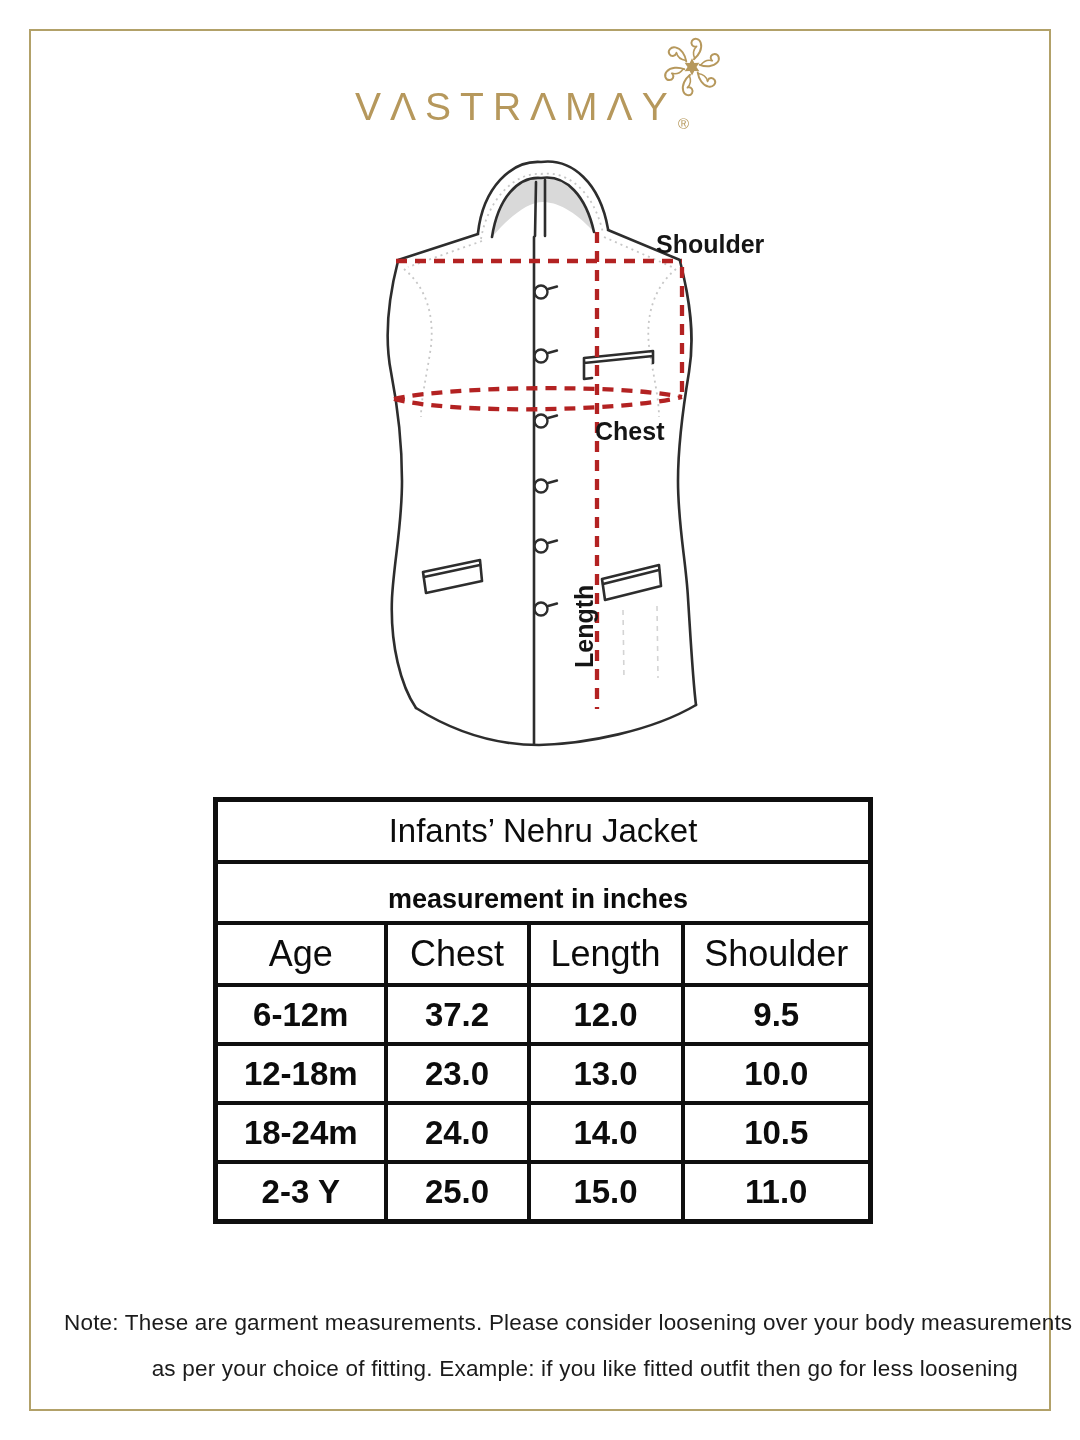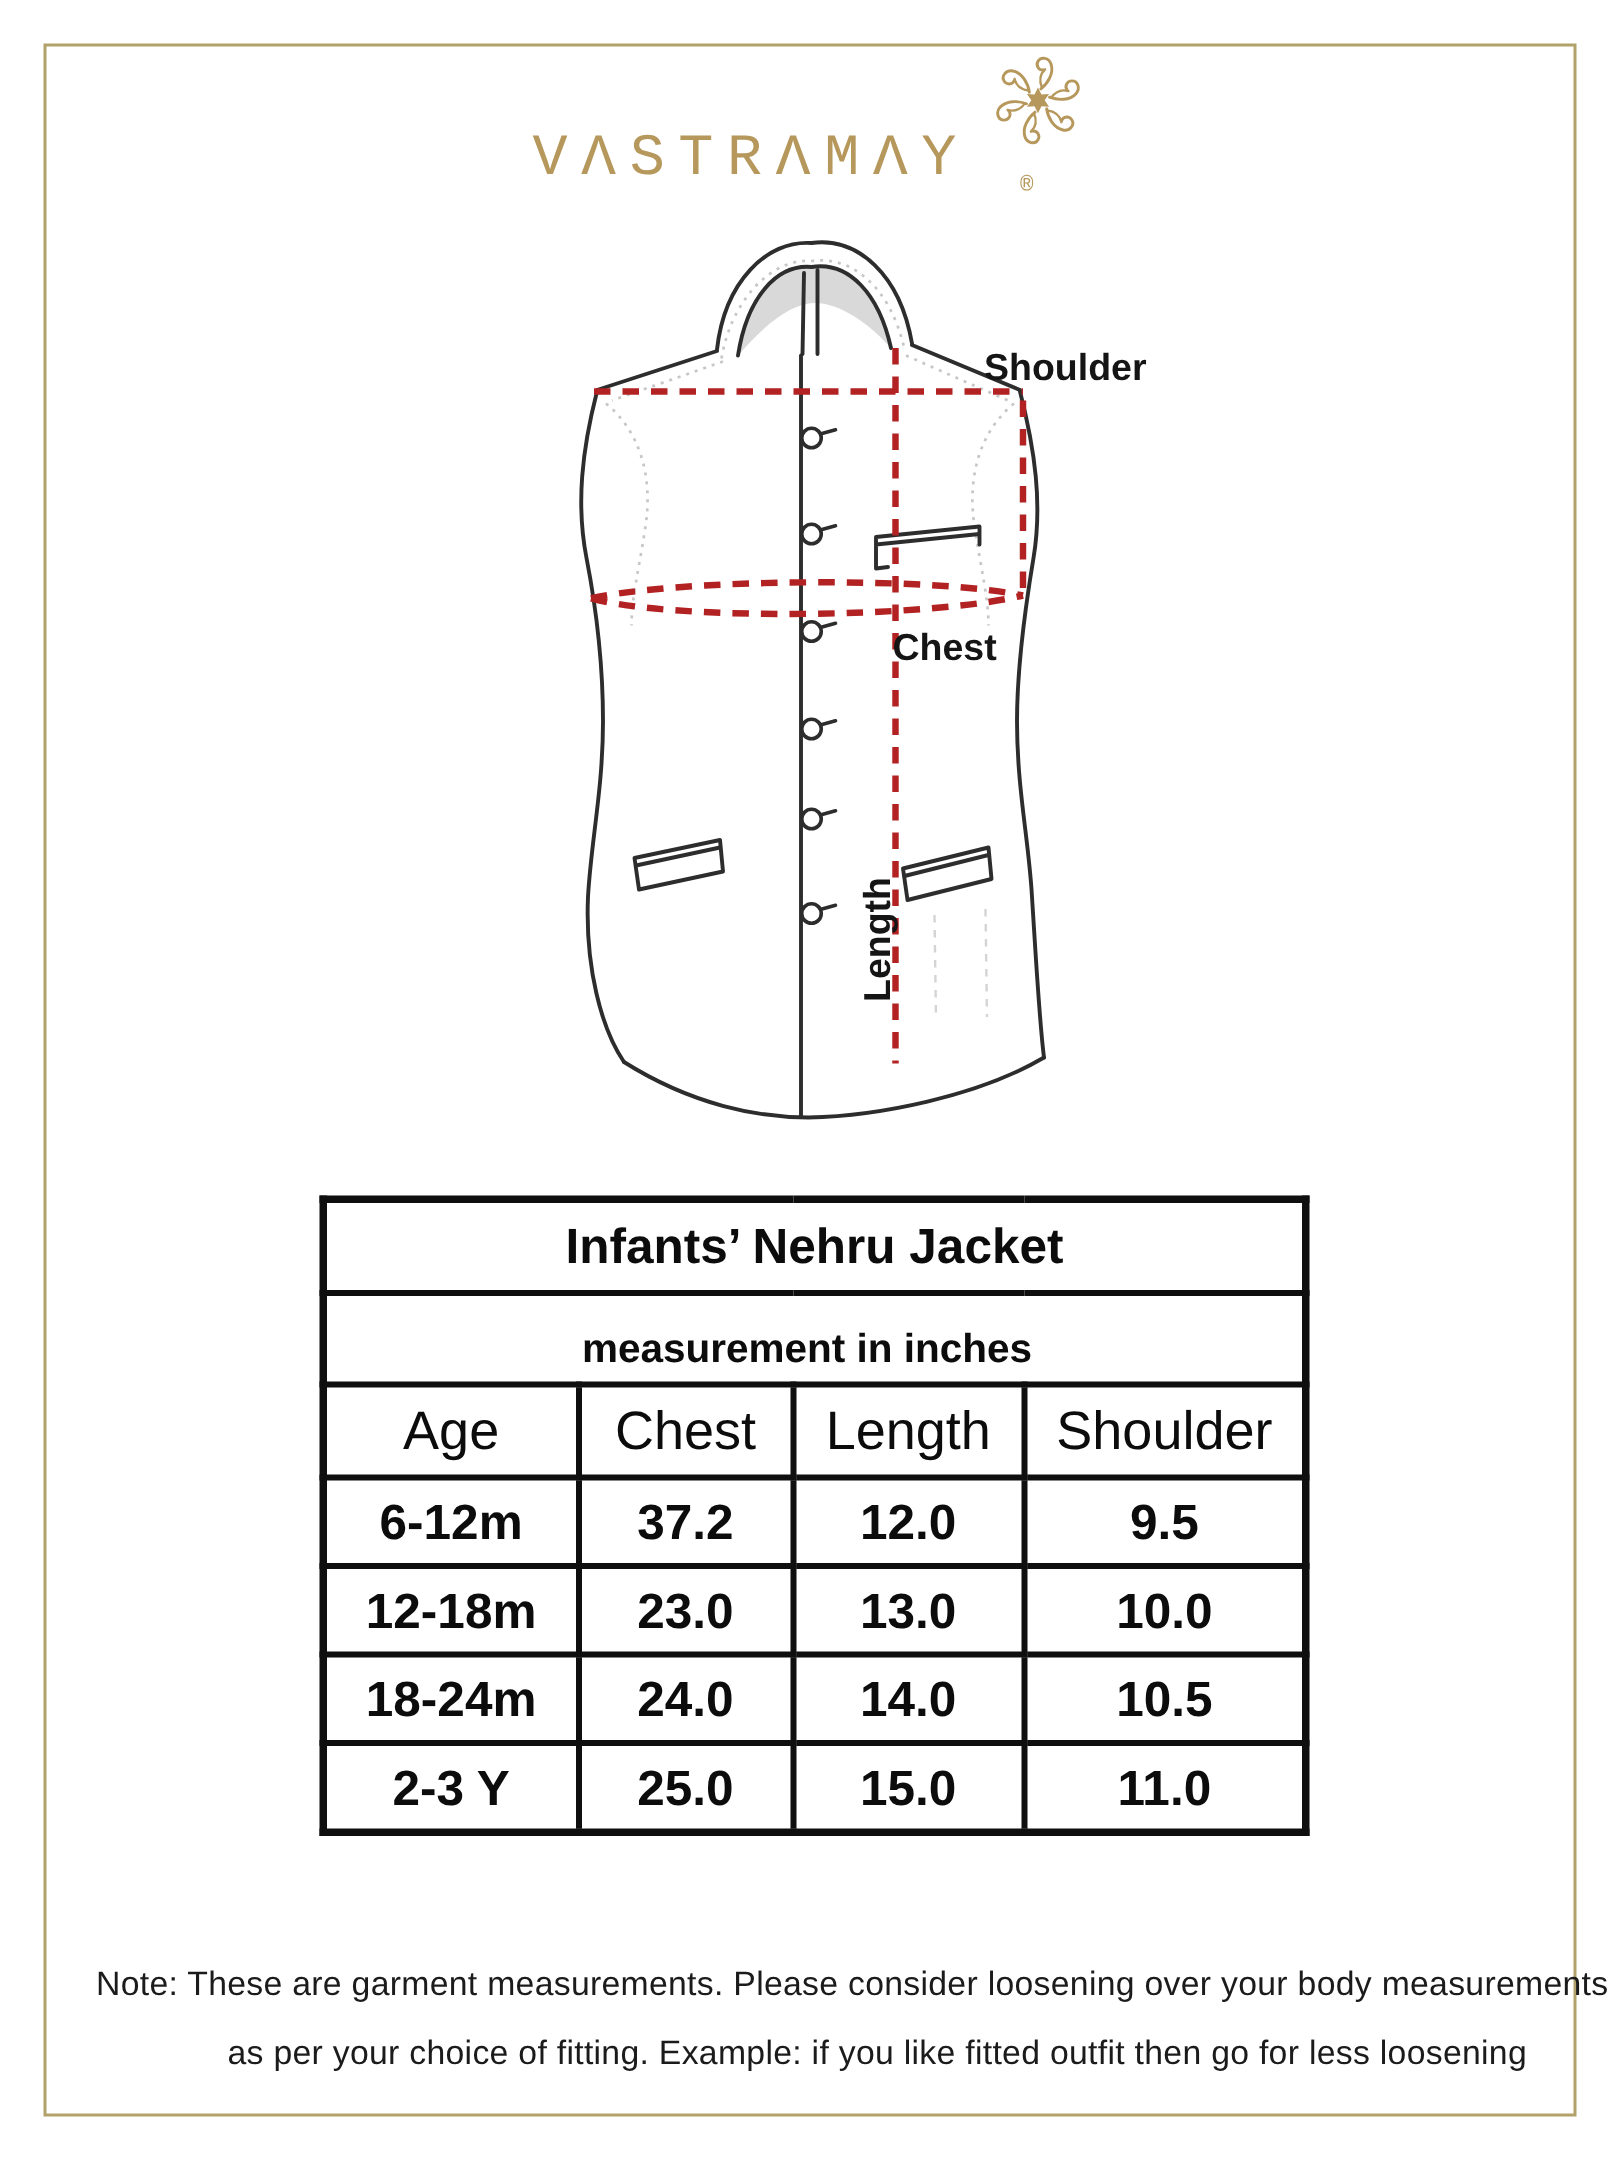--- a/index.html
+++ b/index.html
@@ -5,21 +5,21 @@
   html,body{margin:0;padding:0;}
   body{
     width:1080px;height:1440px;position:relative;background:#ffffff;
     font-family:"Liberation Sans", sans-serif;color:#111;overflow:hidden;
   }
   .gold-frame{
     position:absolute;left:29px;top:29px;right:29px;bottom:29px;
     border:2px solid #b2a169;pointer-events:none;
   }
   
-  .brand{position:absolute;top:0;left:0;width:100%;font-family:Liberation Mono, monospace;}
+  .brand{position:absolute;top:0;left:0;width:100%;}
   .brand-inner{position:relative;width:370px;margin:52px auto 0;height:78px;}
   .brand-text{
     position:absolute;left:0;bottom:4px;
     font-size:39px;letter-spacing:9px;font-weight:400;color:#b6985c;
     white-space:nowrap;line-height:1;
   }
   .brand-reg{
     position:absolute;right:36px;bottom:-2px;font-size:15px;color:#b6985c;
   }
   .brand-ornament{position:absolute;right:2px;top:-16px;}
@@ -29,21 +29,21 @@
     font-family:"Liberation Sans", sans-serif;font-weight:700;font-size:25px;fill:#151515;
   }
   
   .size-table{
     position:absolute;left:213px;top:797px;width:655px;
     border-collapse:collapse;table-layout:fixed;
     border:5px solid #0f0f0f;color:#0c0c0c;
   }
   .size-table td,.size-table th{border:4px solid #0f0f0f;padding:0;}
   .col-age{width:170px;}.col-chest{width:143px;}.col-length{width:154px;}.col-shoulder{width:188px;}
-  .row-title th{height:58px;font-size:33px;font-weight:700;text-align:center;}
+  .row-title th{height:58px;font-size:33px;font-weight:400;text-align:center;}
   .row-unit td{height:61px;font-size:27px;font-weight:700;text-align:center;
     padding:20px 10px 6px 0;vertical-align:bottom;box-sizing:border-box;}
   .row-head th{height:58px;font-size:36px;font-weight:400;text-align:center;}
   .row-data td{height:55px;font-size:33px;font-weight:700;text-align:center;}
   
   .note{
     position:absolute;left:52px;right:50px;top:1288px;margin:12px;
     font-size:22.5px;line-height:46px;color:#1b1b1b;letter-spacing:0.2px;
     text-align:right;
   }

